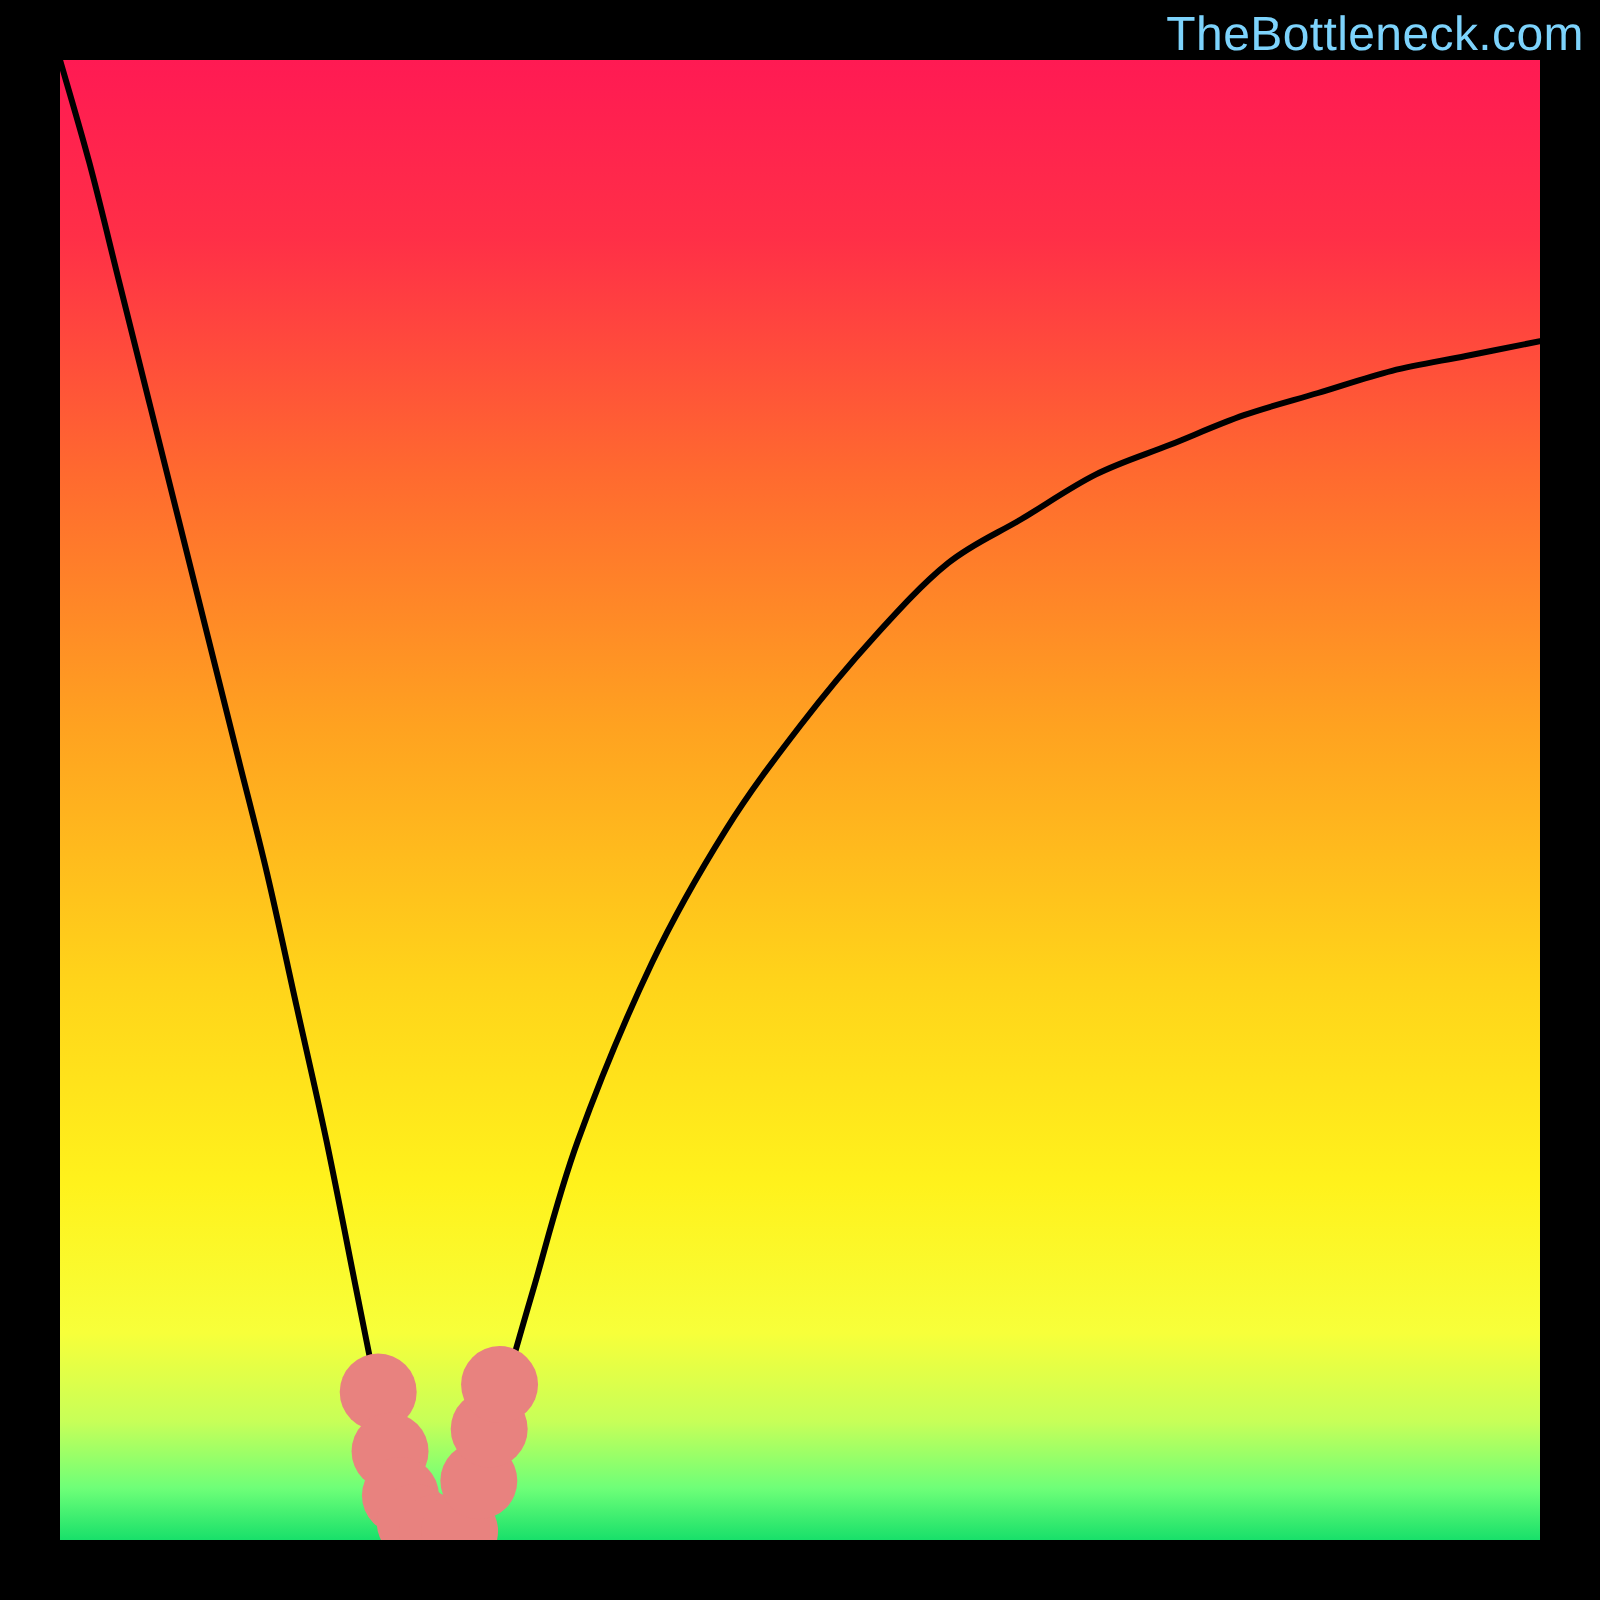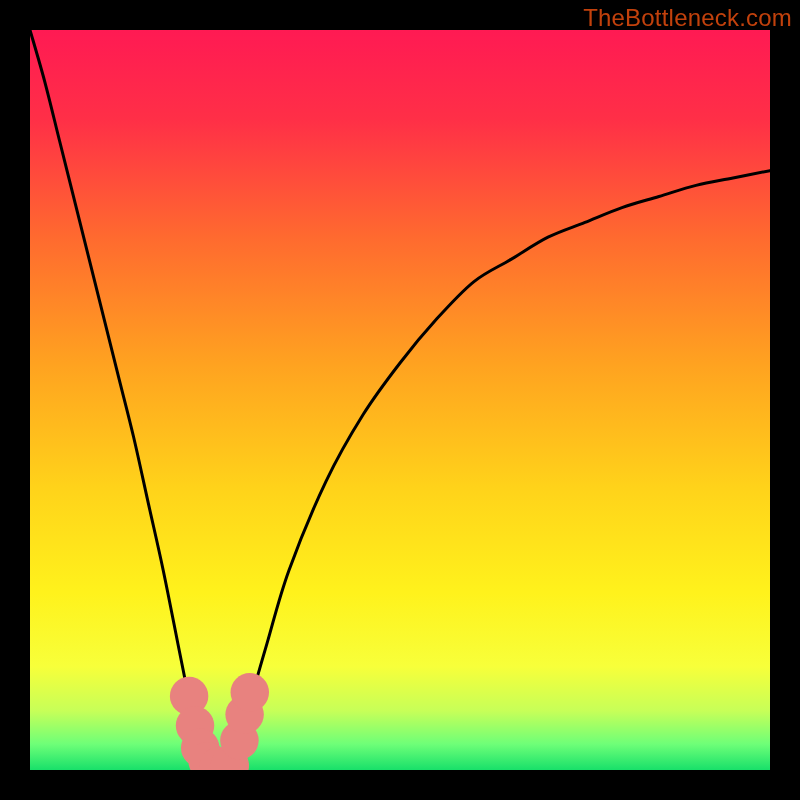--- a/index.html
+++ b/index.html
@@ -25,21 +25,21 @@
     width: 740px;
     height: 740px;
     overflow: hidden;
   }
   .watermark {
     position: absolute;
     top: 4px;
     right: 8px;
     font-family: Arial, Helvetica, sans-serif;
     font-size: 24px;
-    color: #c2410c;
+    color: #7dd3fc;
     font-weight: 500;
     letter-spacing: 0.2px;
     text-align: right;
   }
   svg {
     display: block;
   }
 </style>
 </head>
 <body>

